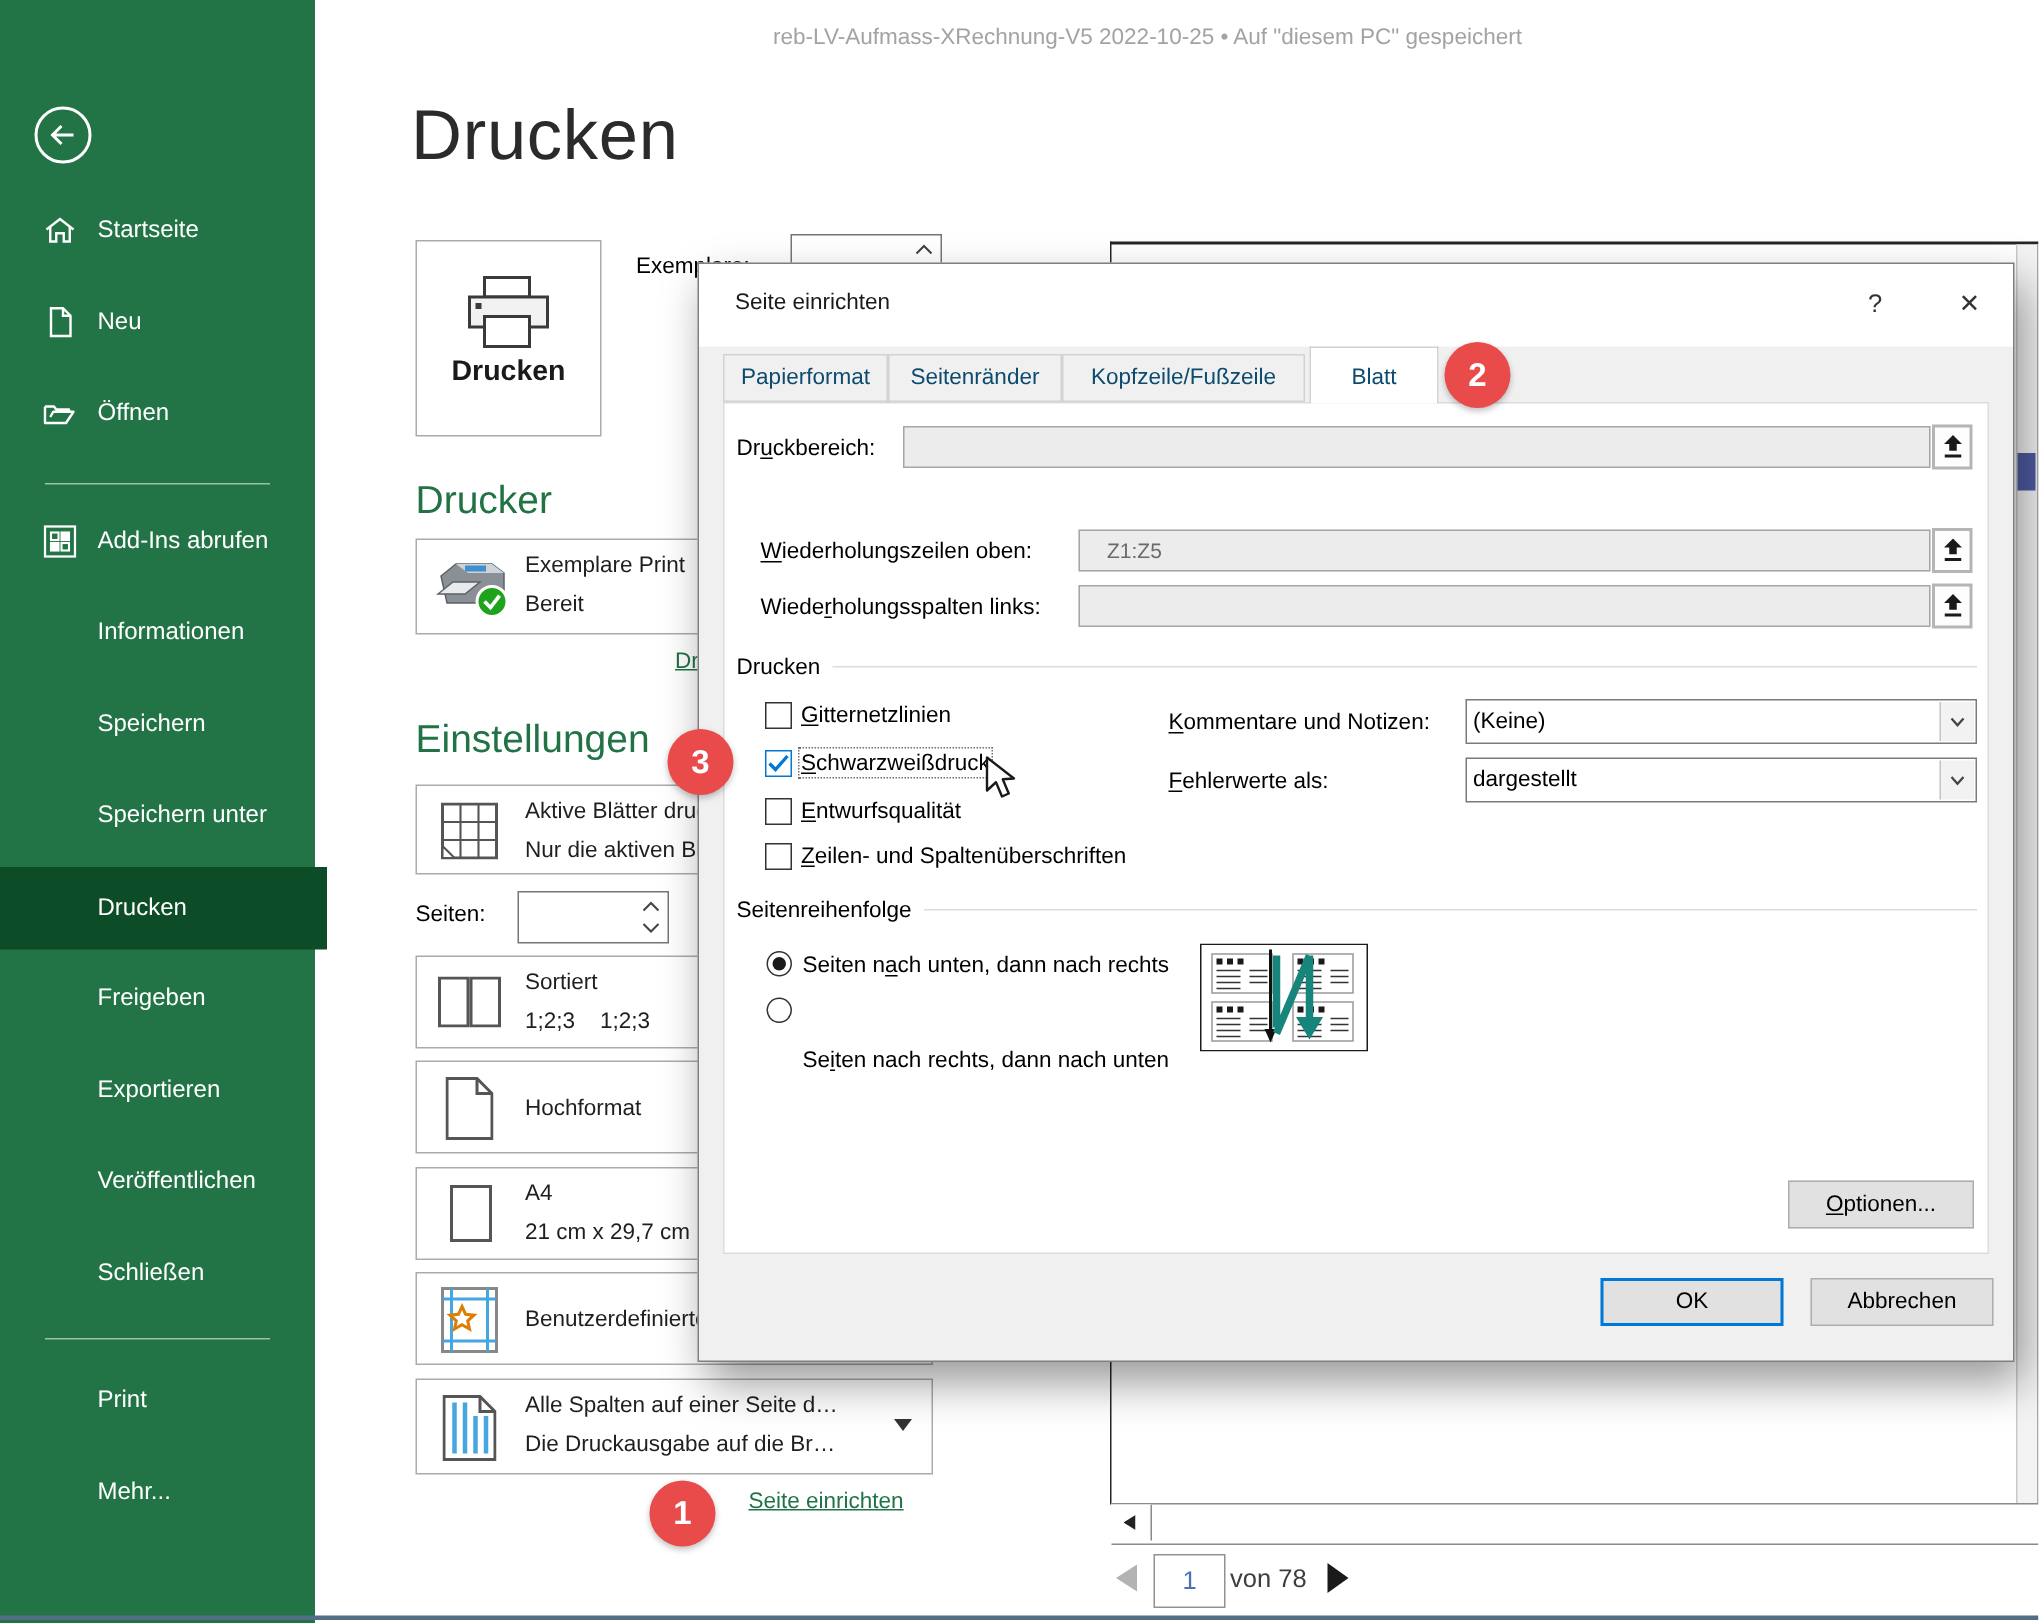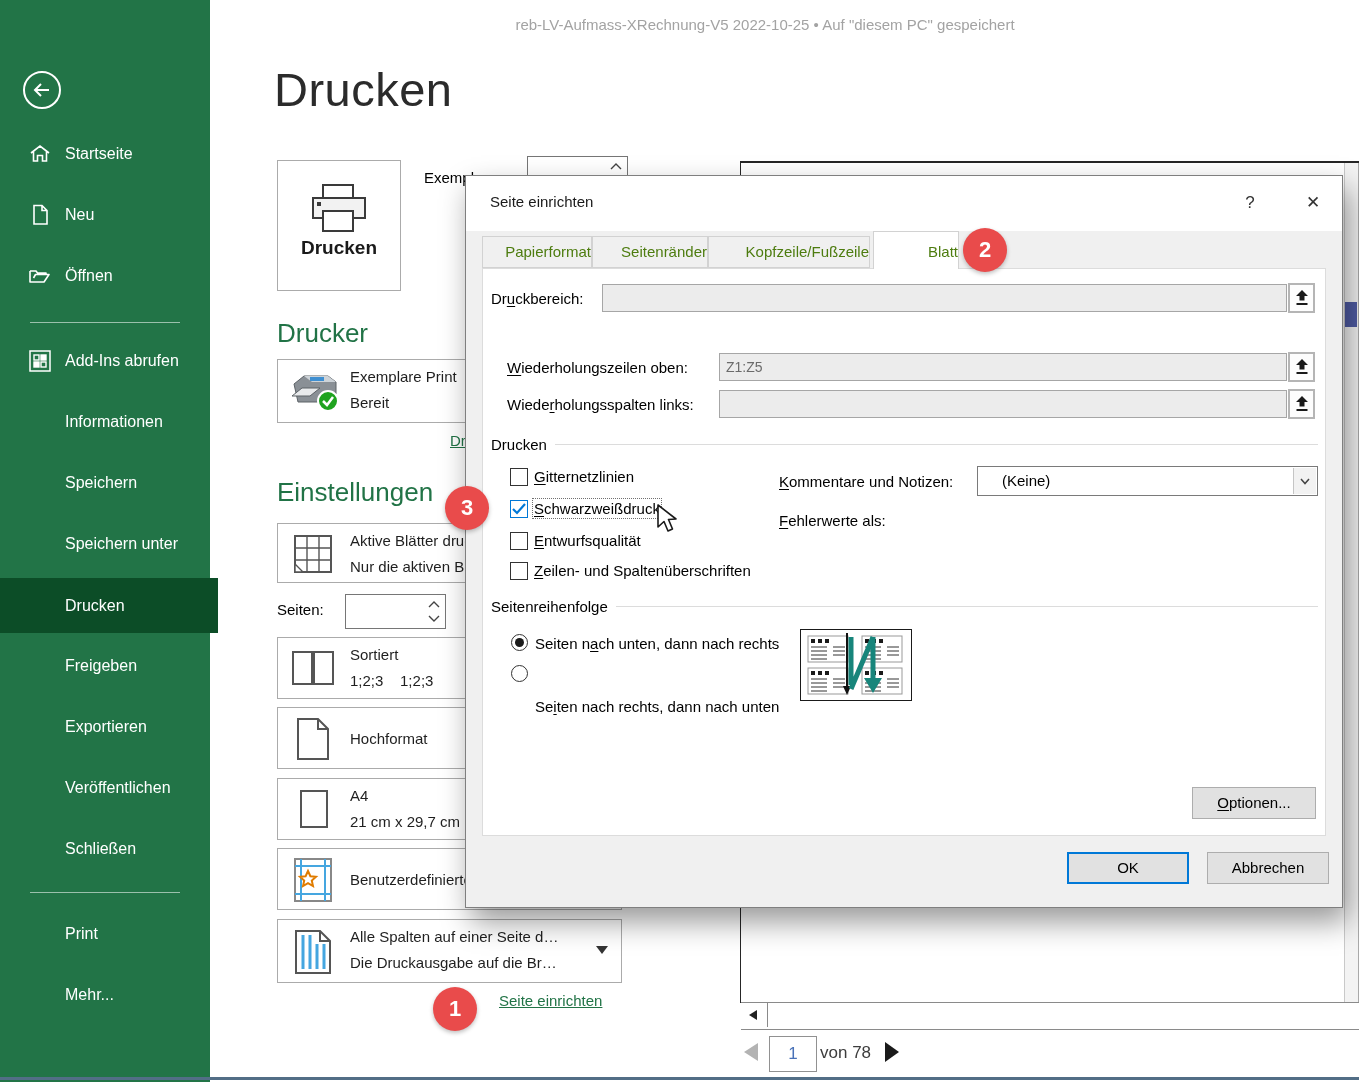--- a/index.html
+++ b/index.html
@@ -46,39 +46,39 @@
     font-size:17px;color:#4a72b8;text-align:center;font-family:"Liberation Sans",sans-serif;}
   .pager-lbl{left:820px;top:1043px;font-size:17px;color:#3d3d3d;}
 
   
   .dialog{left:465px;top:175px;width:876px;height:731px;background:#f0f0f0;border:1px solid #7f7f7f;
     box-shadow:6px 14px 28px rgba(0,0,0,.40);z-index:10;}
   .dlg-titlebar{left:0;top:0;width:100%;height:55px;background:#fff;}
   .dlg-title{position:absolute;left:24px;top:17px;font-size:15px;color:#1a1a1a;}
   .dlg-sys{position:absolute;top:10px;width:34px;height:34px;text-align:center;line-height:34px;font-size:17px;color:#333;cursor:pointer;}
   .tab{position:absolute;top:60px;height:32px;background:#f0f0f0;border:1px solid #d2d2d2;box-sizing:border-box;
-    text-align:right;line-height:30px;font-size:15px;color:#4d7c0f;cursor:pointer;}
+    text-align:center;line-height:30px;font-size:15px;color:#0c4a6e;cursor:pointer;}
   .tab.on{top:55px;height:38px;background:#fff;border-bottom:none;line-height:40px;z-index:3;}
   .tabpage{left:16px;top:92px;width:844px;height:568px;background:#fff;border:1px solid #dcdcdc;box-sizing:border-box;z-index:2;}
   .dlabel{position:absolute;font-size:15px;color:#000;}
   .field{position:absolute;height:28px;border:1px solid #a6a6a6;background:#ececec;box-sizing:border-box;
-    font-size:14px;color:#6b6b6b;line-height:26px;padding-left:6px;}
+    font-size:14px;color:#6b6b6b;line-height:26px;padding-left:18px;}
   .rangebtn{position:absolute;width:27px;height:30px;background:#fdfdfd;border:2px solid #b5b5b5;box-sizing:border-box;
     display:flex;align-items:center;justify-content:center;cursor:pointer;}
   .grp{position:absolute;display:flex;align-items:center;}
   .grp .gline{flex:1;height:1px;background:#dcdcdc;margin-left:8px;}
   .grp .gname{font-size:15px;color:#000;}
   .cbox{position:absolute;width:18px;height:18px;border:1px solid #333;background:#fff;box-sizing:border-box;cursor:pointer;}
   .cbox.on{border:1px solid #0078D7;}
   .cbox svg{display:none;}
   .cbox.on svg{display:block;}
   .cblabel{position:absolute;font-size:15px;color:#000;cursor:pointer;}
   .focusrect{outline:1px dotted #707070;outline-offset:1px;}
   .combo{position:absolute;width:341px;height:30px;border:1px solid #7a7a7a;background:#fff;box-sizing:border-box;cursor:pointer;
-    font-size:15px;color:#000;line-height:28px;padding-left:24px;}
+    font-size:15px;color:#000;line-height:28px;padding-left:4px;}
   .combo .drop{position:absolute;right:1px;top:1px;bottom:1px;width:22px;background:#f2f2f2;border-left:1px solid #c5c5c5;
     display:flex;align-items:center;justify-content:center;}
   .radio{position:absolute;width:17px;height:17px;border:1px solid #333;border-radius:50%;background:#fff;box-sizing:border-box;cursor:pointer;}
   .radio i{display:none;}
   .radio.on i{display:block;position:absolute;left:3px;top:3px;width:9px;height:9px;border-radius:50%;background:#1a1a1a;}
   .rlabel{position:absolute;font-size:15px;color:#000;cursor:pointer;}
   .btn{position:absolute;height:32px;background:#e1e1e1;border:1px solid #adadad;box-sizing:border-box;
     text-align:center;line-height:30px;font-size:15px;color:#000;cursor:pointer;}
   .btn.default{border:2px solid #0078D7;line-height:28px;}
 
@@ -367,20 +367,28 @@
     <div class="combo" style="left:494px;top:197px;">
       <span>(Keine)</span>
       <span class="drop">
         <svg width="10" height="7" viewBox="0 0 10 7">
             <path d="M1 1 L5 5.5 L9 1" stroke="#444" stroke-width="1.5" fill="none"></path>
           </svg>
       </span>
     </div>
 
     <div class="dlabel" style="left:296px;top:243px;"><u>F</u>ehlerwerte als:</div>
+    <div class="combo" style="left:494px;top:236px;">
+      <span>dargestellt</span>
+      <span class="drop">
+        <svg width="10" height="7" viewBox="0 0 10 7">
+            <path d="M1 1 L5 5.5 L9 1" stroke="#444" stroke-width="1.5" fill="none"></path>
+          </svg>
+      </span>
+    </div>
 
     <div class="grp" style="left:8px;top:329px;width:827px;">
       <span class="gname">Seitenreihenfolge</span>
       <span class="gline"></span>
     </div>
 
     <span class="radio on" style="left:28px;top:365px;">
         <i></i>
       </span>
     <span class="rlabel" style="left:52px;top:366px;">Seiten n<u>a</u>ch unten, dann nach rechts</span>

